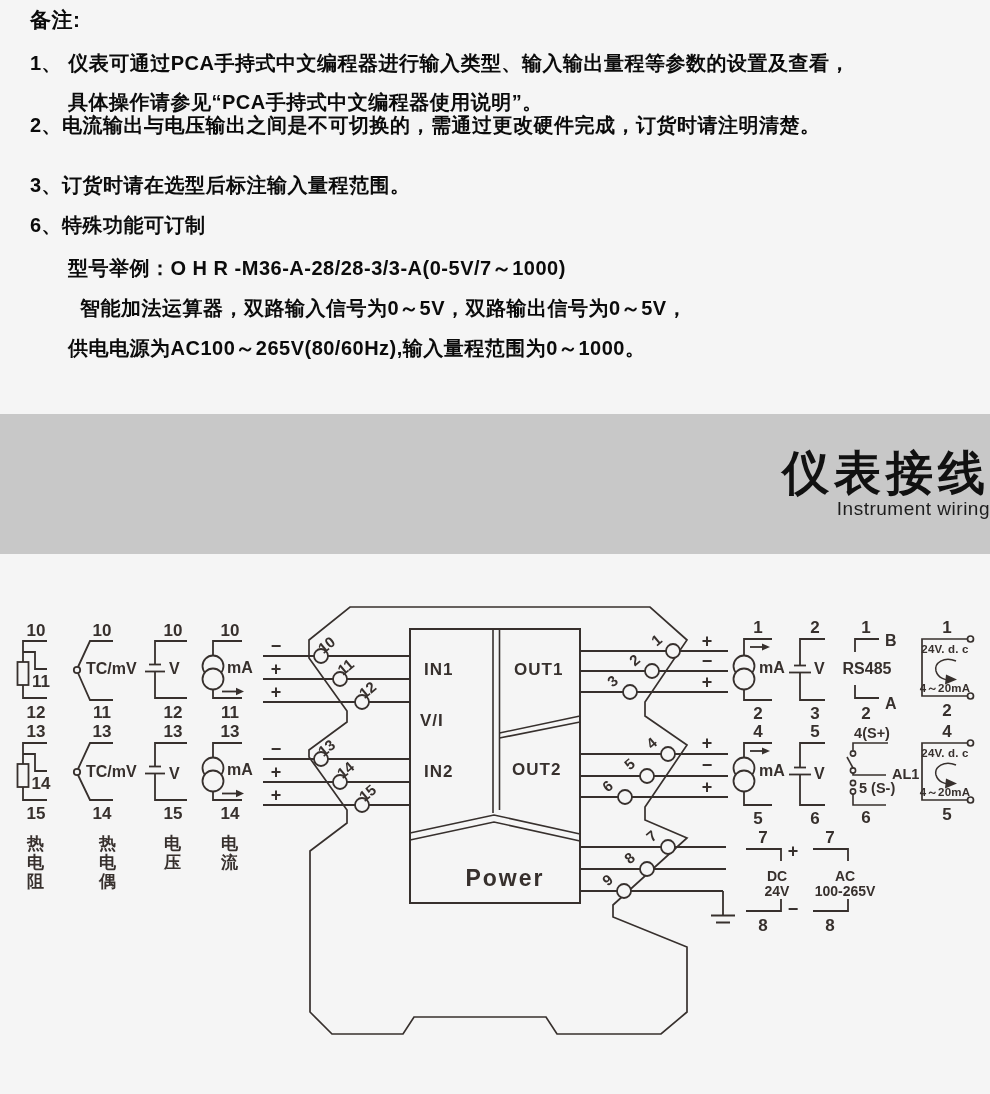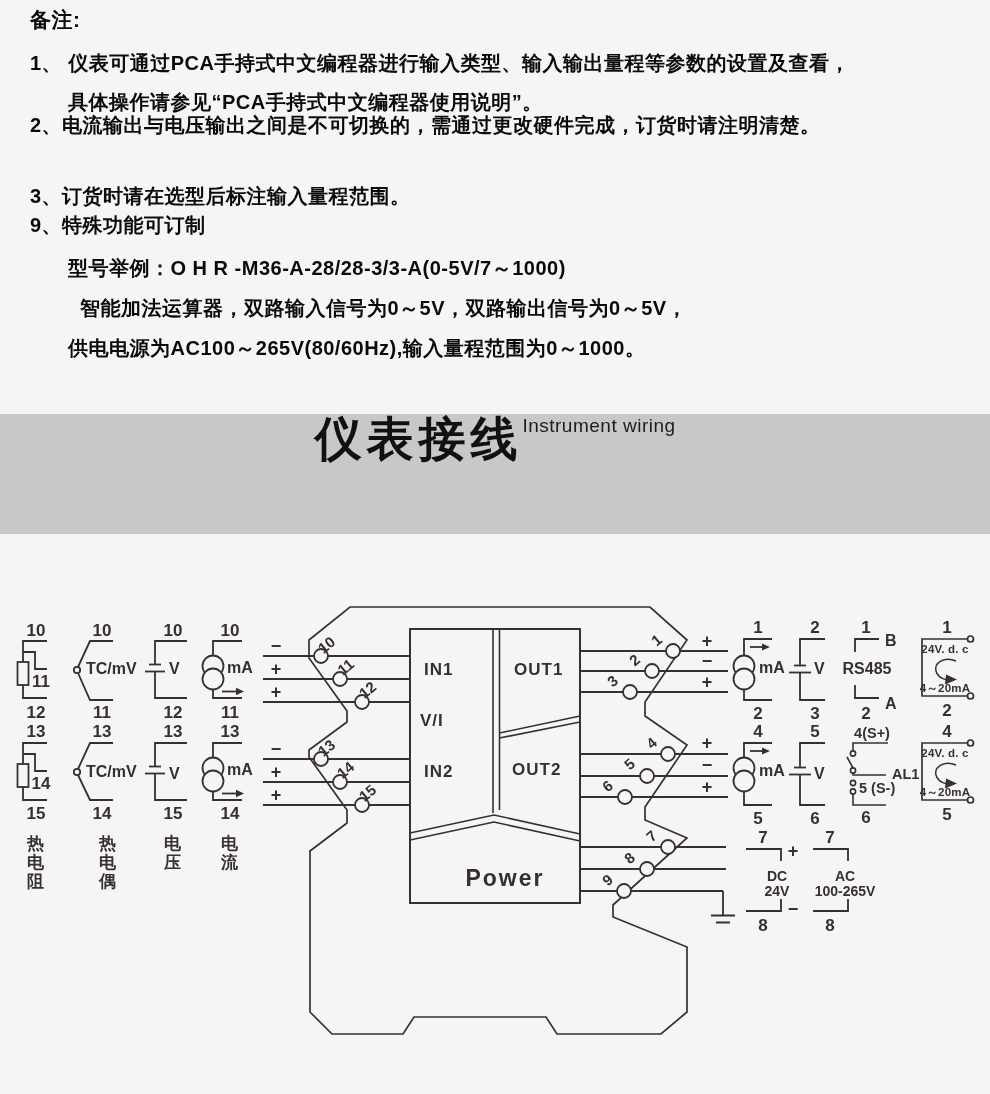--- a/index.html
+++ b/index.html
@@ -3,22 +3,22 @@
 <meta charset="utf-8">
 <style>
   html,body{margin:0;padding:0;background:#f5f5f5;}
   .page{position:relative;width:990px;height:1094px;background:#f5f5f5;overflow:hidden;
         font-family:"Liberation Sans","DejaVu Sans",sans-serif;color:#0b0b0b;}
   
   .note-line{position:absolute;font-size:20px;font-weight:700;white-space:nowrap;
              letter-spacing:0.5px;color:#0b0b0b;text-align:right;}
   .note-heading{font-size:21px;}
   
-  .banner{position:absolute;left:0;top:414px;width:990px;height:120px;background:#c8c8c8;
-          display:flex;align-items:flex-start;justify-content:center;}
+  .banner{position:absolute;left:0;top:414px;width:990px;height:140px;background:#c8c8c8;
+          display:flex;flex-direction:column;align-items:flex-end;justify-content:center;}
   .banner-title{font-size:47px;font-weight:700;color:#111;letter-spacing:5px;line-height:1.05;}
   .banner-subtitle{font-size:19px;color:#1d1d1d;margin-top:1px;letter-spacing:0.5px;}
   
   svg{position:absolute;left:0;top:0;}
   svg path, svg line, svg rect, svg circle, svg polyline{stroke:#37302d;fill:none;}
   svg polygon{fill:#37302d;stroke:none;}
   svg text{fill:#37302d;font-family:"Liberation Sans","DejaVu Sans",sans-serif;font-weight:700;}
   .num{font-size:17px;}
   .sym{font-size:16px;}
   .rot{font-size:15px;}
@@ -36,22 +36,22 @@
 </head>
 <body>
 
 <div class="page">
 
   <div class="notes">
     <div class="note-line note-heading" style="left:30px;top:6px">备注:</div>
     <div class="note-line" style="left:30px;top:50px">1、 仪表可通过PCA手持式中文编程器进行输入类型、输入输出量程等参数的设置及查看，</div>
     <div class="note-line" style="left:68px;top:89px">具体操作请参见“PCA手持式中文编程器使用说明”。</div>
     <div class="note-line" style="left:30px;top:112px">2、电流输出与电压输出之间是不可切换的，需通过更改硬件完成，订货时请注明清楚。</div>
-    <div class="note-line" style="left:30px;top:183px">3、订货时请在选型后标注输入量程范围。</div>
-    <div class="note-line" style="left:30px;top:212px">9、特殊功能可订制</div>
+    <div class="note-line" style="left:30px;top:172px">3、订货时请在选型后标注输入量程范围。</div>
+    <div class="note-line" style="left:30px;top:212px">6、特殊功能可订制</div>
     <div class="note-line" style="left:68px;top:255px">型号举例：O H R -M36-A-28/28-3/3-A(0-5V/7～1000)</div>
     <div class="note-line" style="left:80px;top:295px">智能加法运算器，双路输入信号为0～5V，双路输出信号为0～5V，</div>
     <div class="note-line" style="left:68px;top:335px">供电电源为AC100～265V(80/60Hz),输入量程范围为0～1000。</div>
   </div>
 
   <div class="banner">
     <div class="banner-title">仪表接线</div>
     <div class="banner-subtitle">Instrument wiring</div>
   </div>
 

